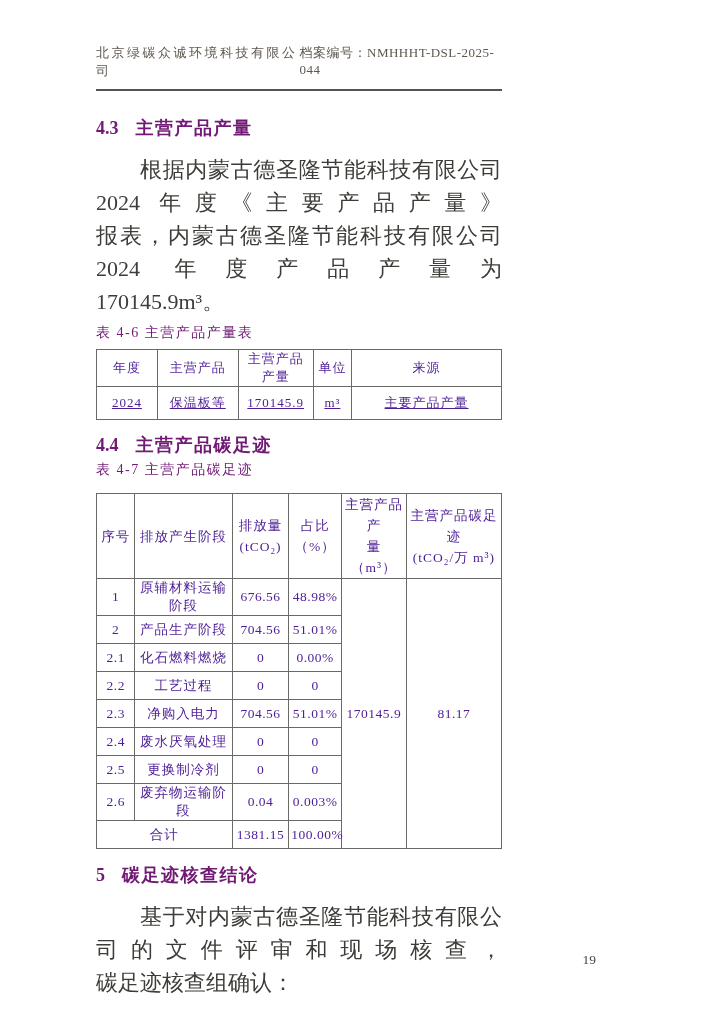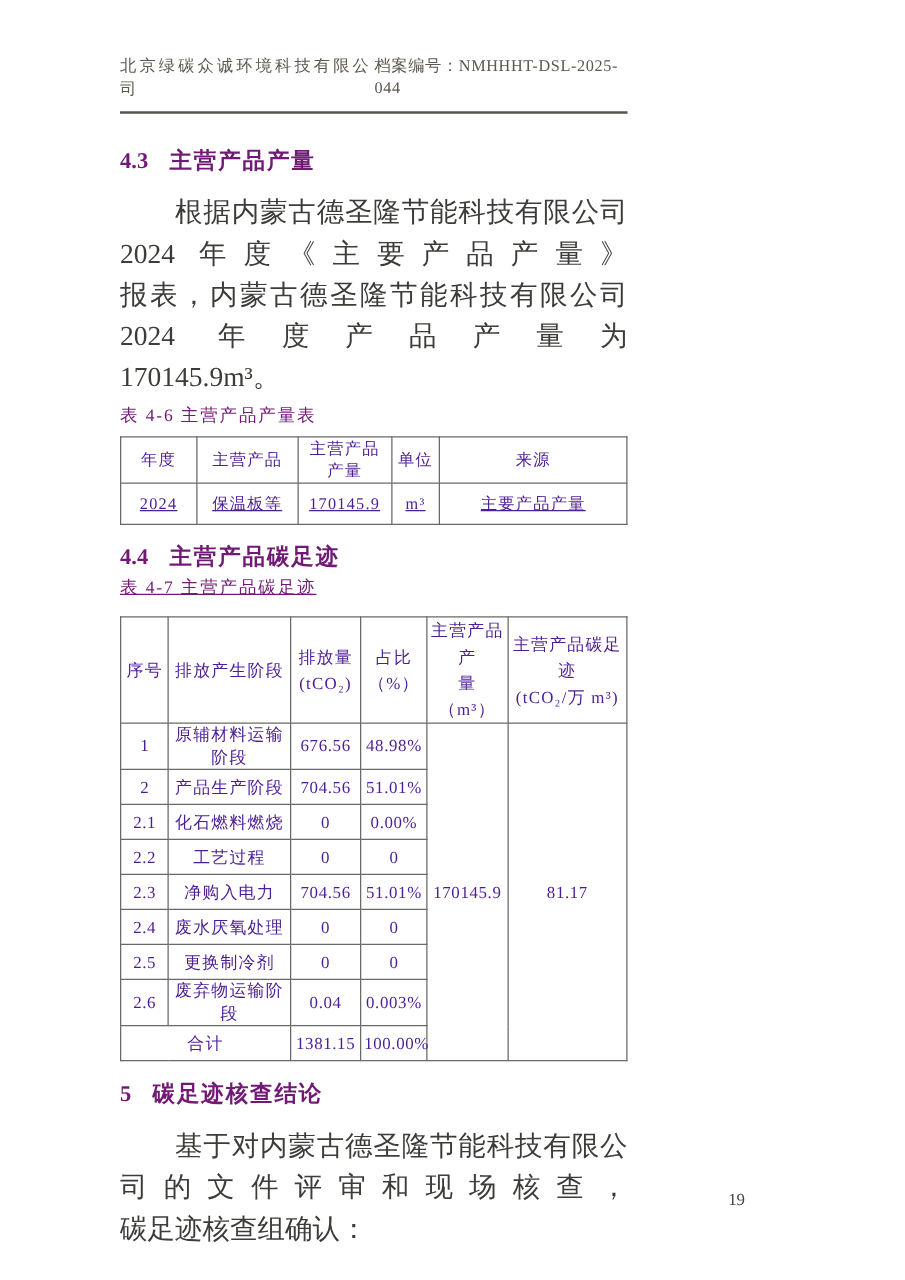--- a/index.html
+++ b/index.html
@@ -45,21 +45,21 @@
   .para .line.indent { text-indent: 2em; }
 
   
   .tbl-caption {
     margin-top: 6px;
     text-align: left;
     font-size: 14px;
     color: #701a75;
     letter-spacing: 1.5px;
   }
-  .tbl-caption.c47 { margin-top: 4px; text-decoration: underline; }
+  .tbl-caption.c47 { margin-top: 4px; }
 
   
   table {
     width: 100%;
     border-collapse: collapse;
     table-layout: fixed;
     color: #4c1d95;
   }
   td, th {
     border: 1px solid #696965;

